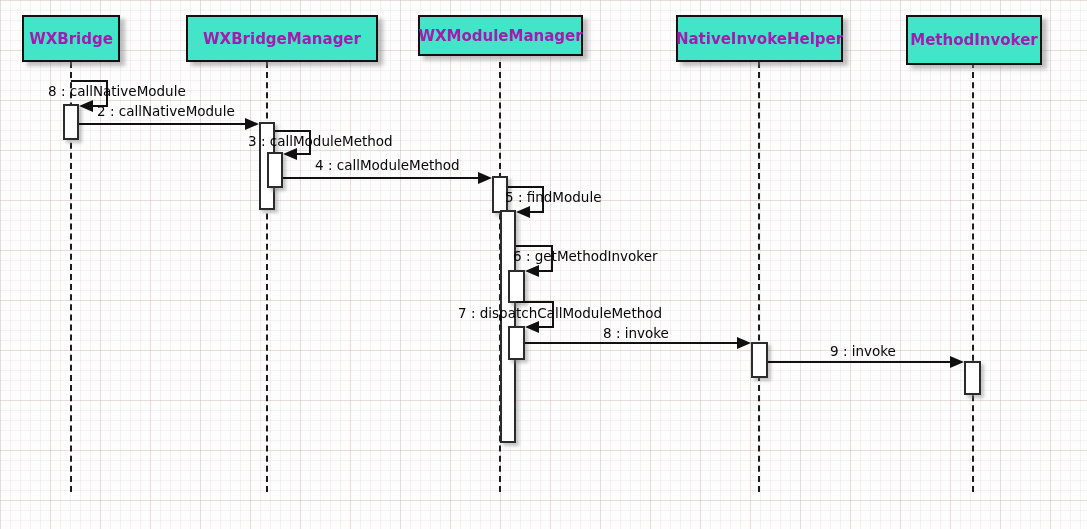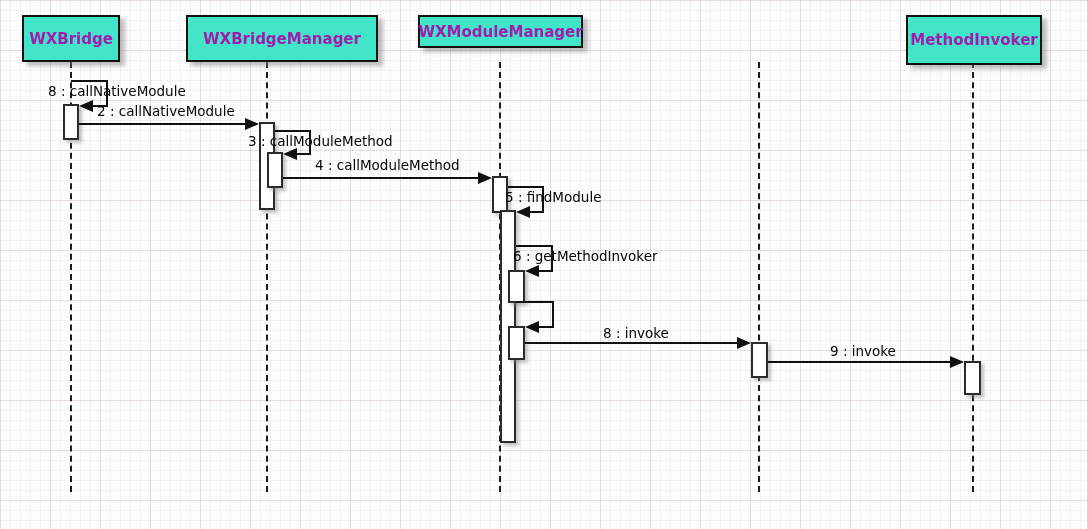--- a/index.html
+++ b/index.html
@@ -78,24 +78,27 @@
 <div id="canvas">
     <div class="lifeline" style="left: 70px; top: 62px; height: 430px;"></div>
     <div class="head" style="left: 22px; top: 15px; width: 98px; height: 47px;">
       <span>WXBridge</span>
     </div>
     <div class="lifeline" style="left: 266px; top: 62px; height: 430px;"></div>
     <div class="head" style="left: 186px; top: 15px; width: 192px; height: 47px;">
       <span>WXBridgeManager</span>
     </div>
     <div class="lifeline" style="left: 499px; top: 62px; height: 430px;"></div>
-    <div class="head" style="left: 418px; top: 15px; width: 165px; height: 33px;">
+    <div class="head" style="left: 418px; top: 15px; width: 165px; height: 41px;">
       <span>WXModuleManager</span>
     </div>
     <div class="lifeline" style="left: 758px; top: 62px; height: 430px;"></div>
+    <div class="head" style="left: 676px; top: 15px; width: 167px; height: 47px;">
+      <span>NativeInvokeHelper</span>
+    </div>
     <div class="lifeline" style="left: 972px; top: 62px; height: 430px;"></div>
     <div class="head" style="left: 906px; top: 15px; width: 136px; height: 50px;">
       <span>MethodInvoker</span>
     </div>
     <div class="activation" style="left: 63px; top: 104px; width: 16px; height: 36px;"></div>
     <div class="activation" style="left: 259px; top: 122px; width: 16px; height: 88px;"></div>
     <div class="activation" style="left: 267px; top: 152px; width: 16px; height: 36px;"></div>
     <div class="activation" style="left: 492px; top: 176px; width: 16px; height: 37px;"></div>
     <div class="activation" style="left: 500px; top: 210px; width: 16px; height: 233px;"></div>
     <div class="activation" style="left: 508px; top: 270px; width: 17px; height: 33px;"></div>
@@ -125,19 +128,20 @@
     <div class="msg-label" style="left: 505px; top: 190px;">5 : findModule</div>
     <div class="hline" style="left: 516px; top: 245px; width: 37px;"></div>
     <div class="vline" style="left: 551px; top: 245px; height: 27px;"></div>
     <div class="hline" style="left: 537px; top: 270px; width: 16px;"></div>
     <div class="arrow-l" style="left: 525px; top: 265px;"></div>
     <div class="msg-label" style="left: 513px; top: 249px;">6 : getMethodInvoker</div>
     <div class="hline" style="left: 516px; top: 301px; width: 38px;"></div>
     <div class="vline" style="left: 552px; top: 301px; height: 27px;"></div>
     <div class="hline" style="left: 537px; top: 326px; width: 17px;"></div>
     <div class="arrow-l" style="left: 525px; top: 321px;"></div>
+    <div class="msg-label" style="left: 458px; top: 306px;">7 : dispatchCallModuleMethod</div>
     <div class="hline" style="left: 525px; top: 342px; width: 214px;"></div>
     <div class="arrow-r" style="left: 737px; top: 337px;"></div>
     <div class="msg-label" style="left: 603px; top: 326px;">8 : invoke</div>
     <div class="hline" style="left: 768px; top: 361px; width: 184px;"></div>
     <div class="arrow-r" style="left: 950px; top: 356px;"></div>
     <div class="msg-label" style="left: 830px; top: 344px;">9 : invoke</div>
   </div>
 
 </body></html>

